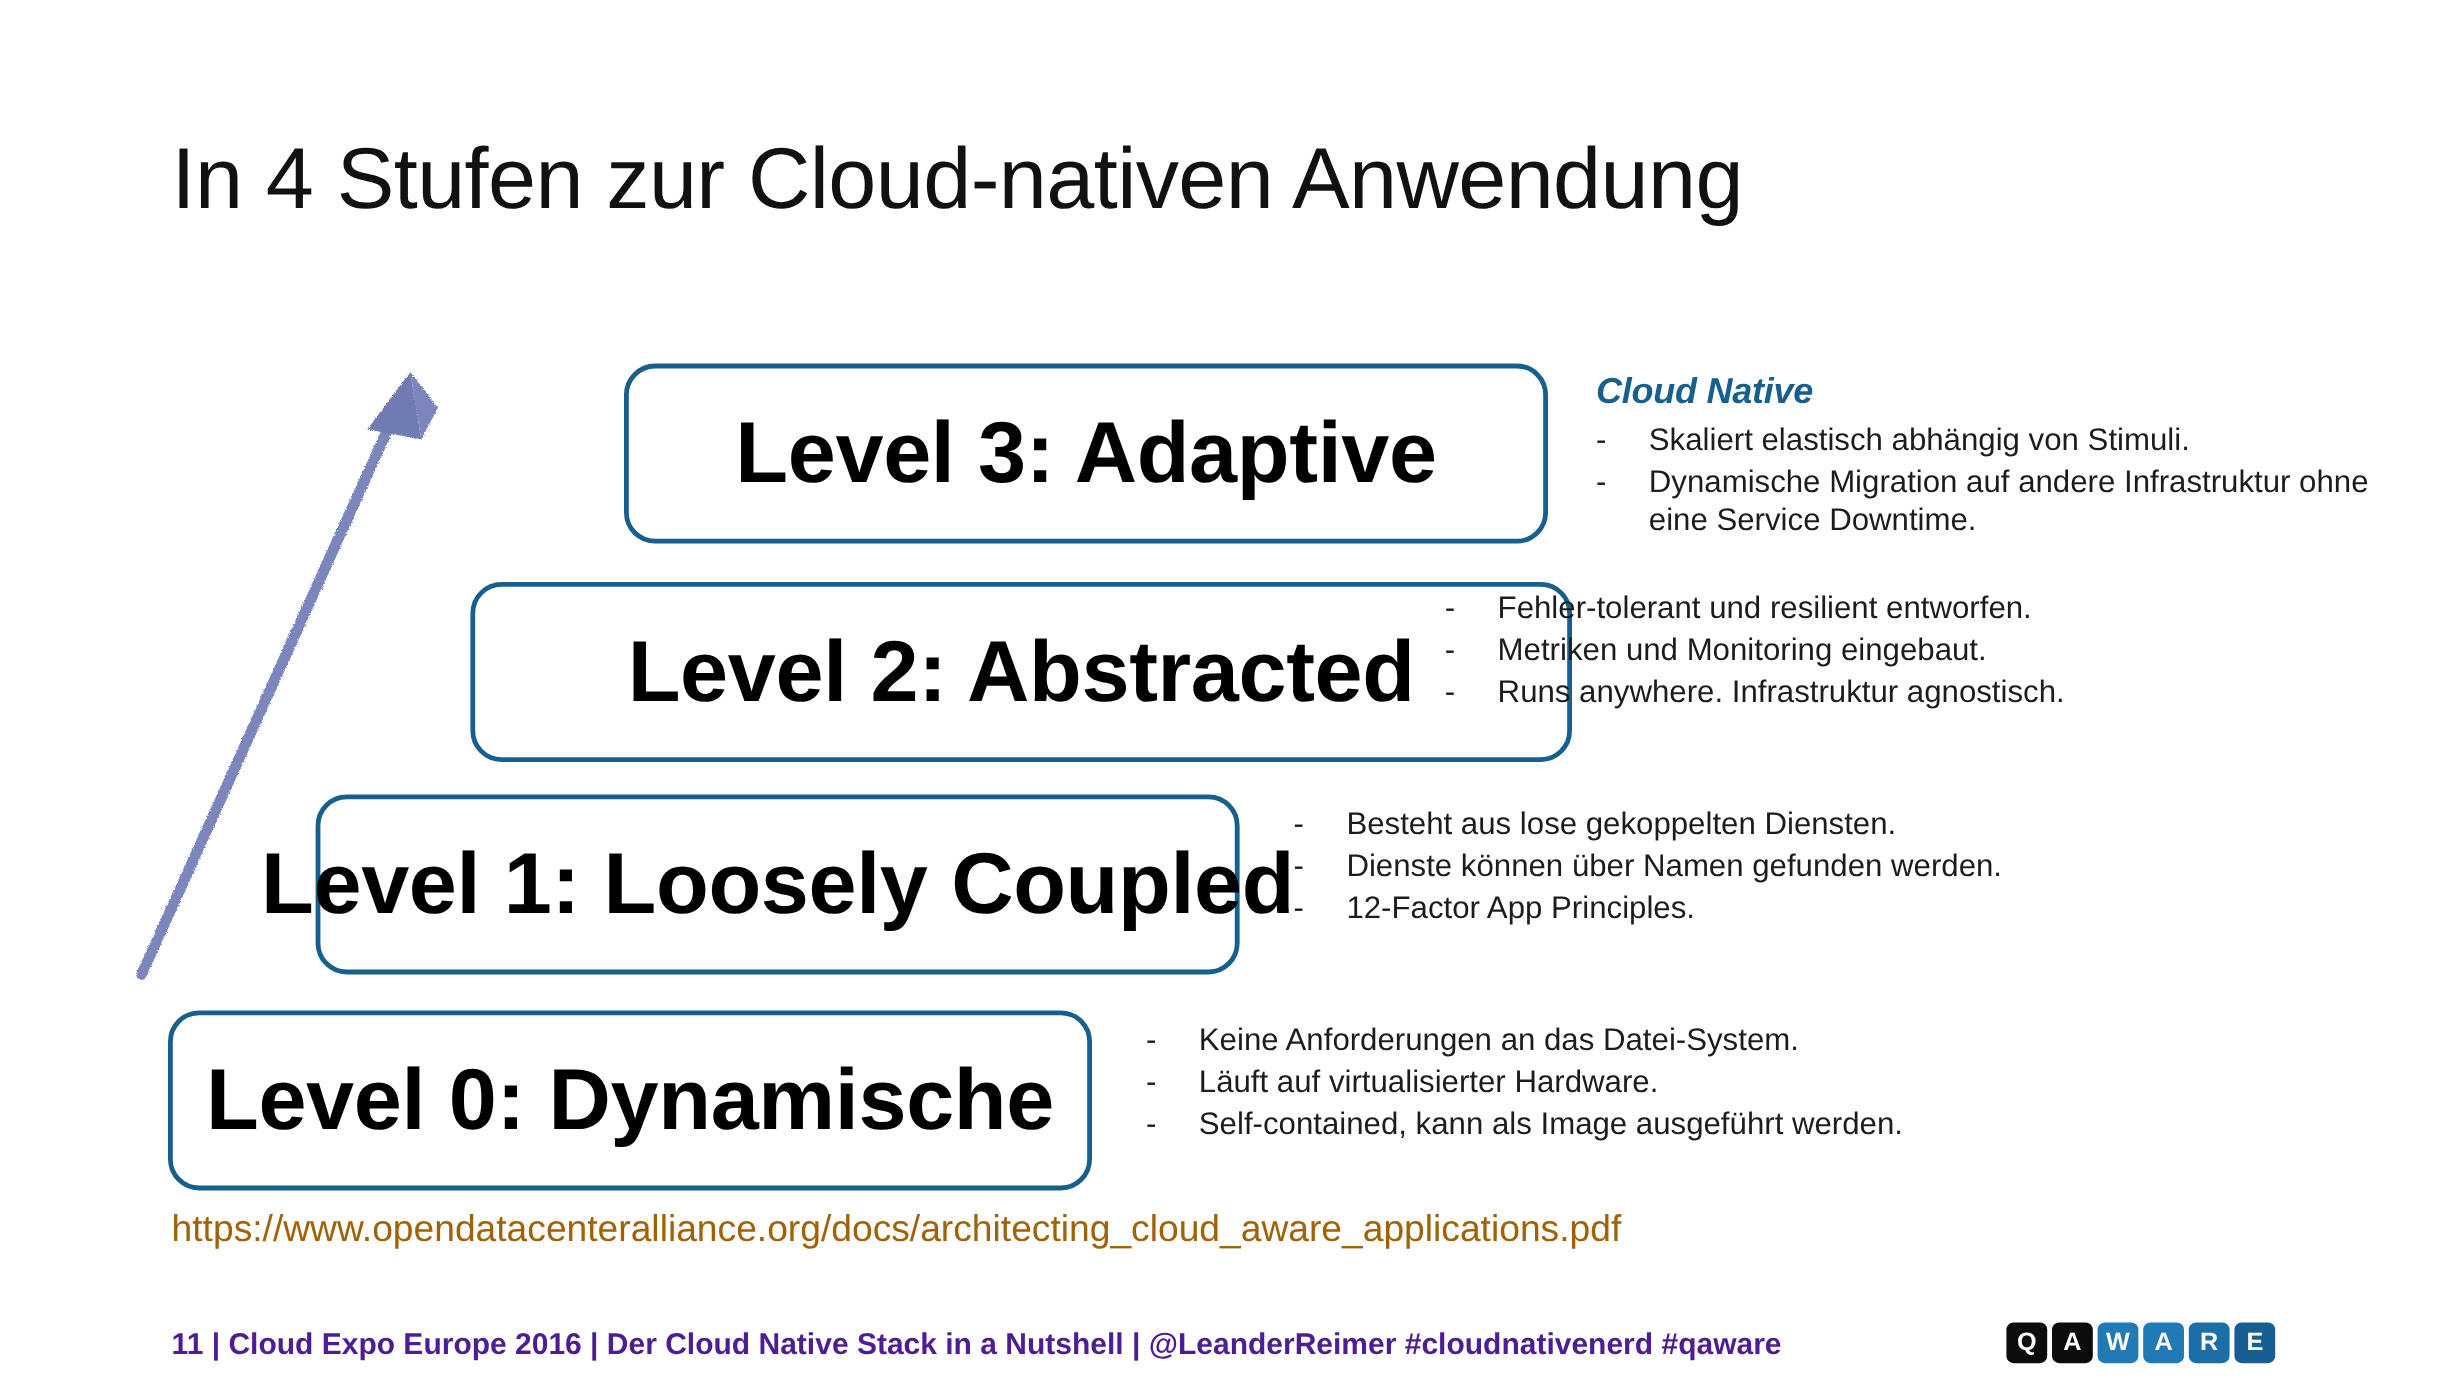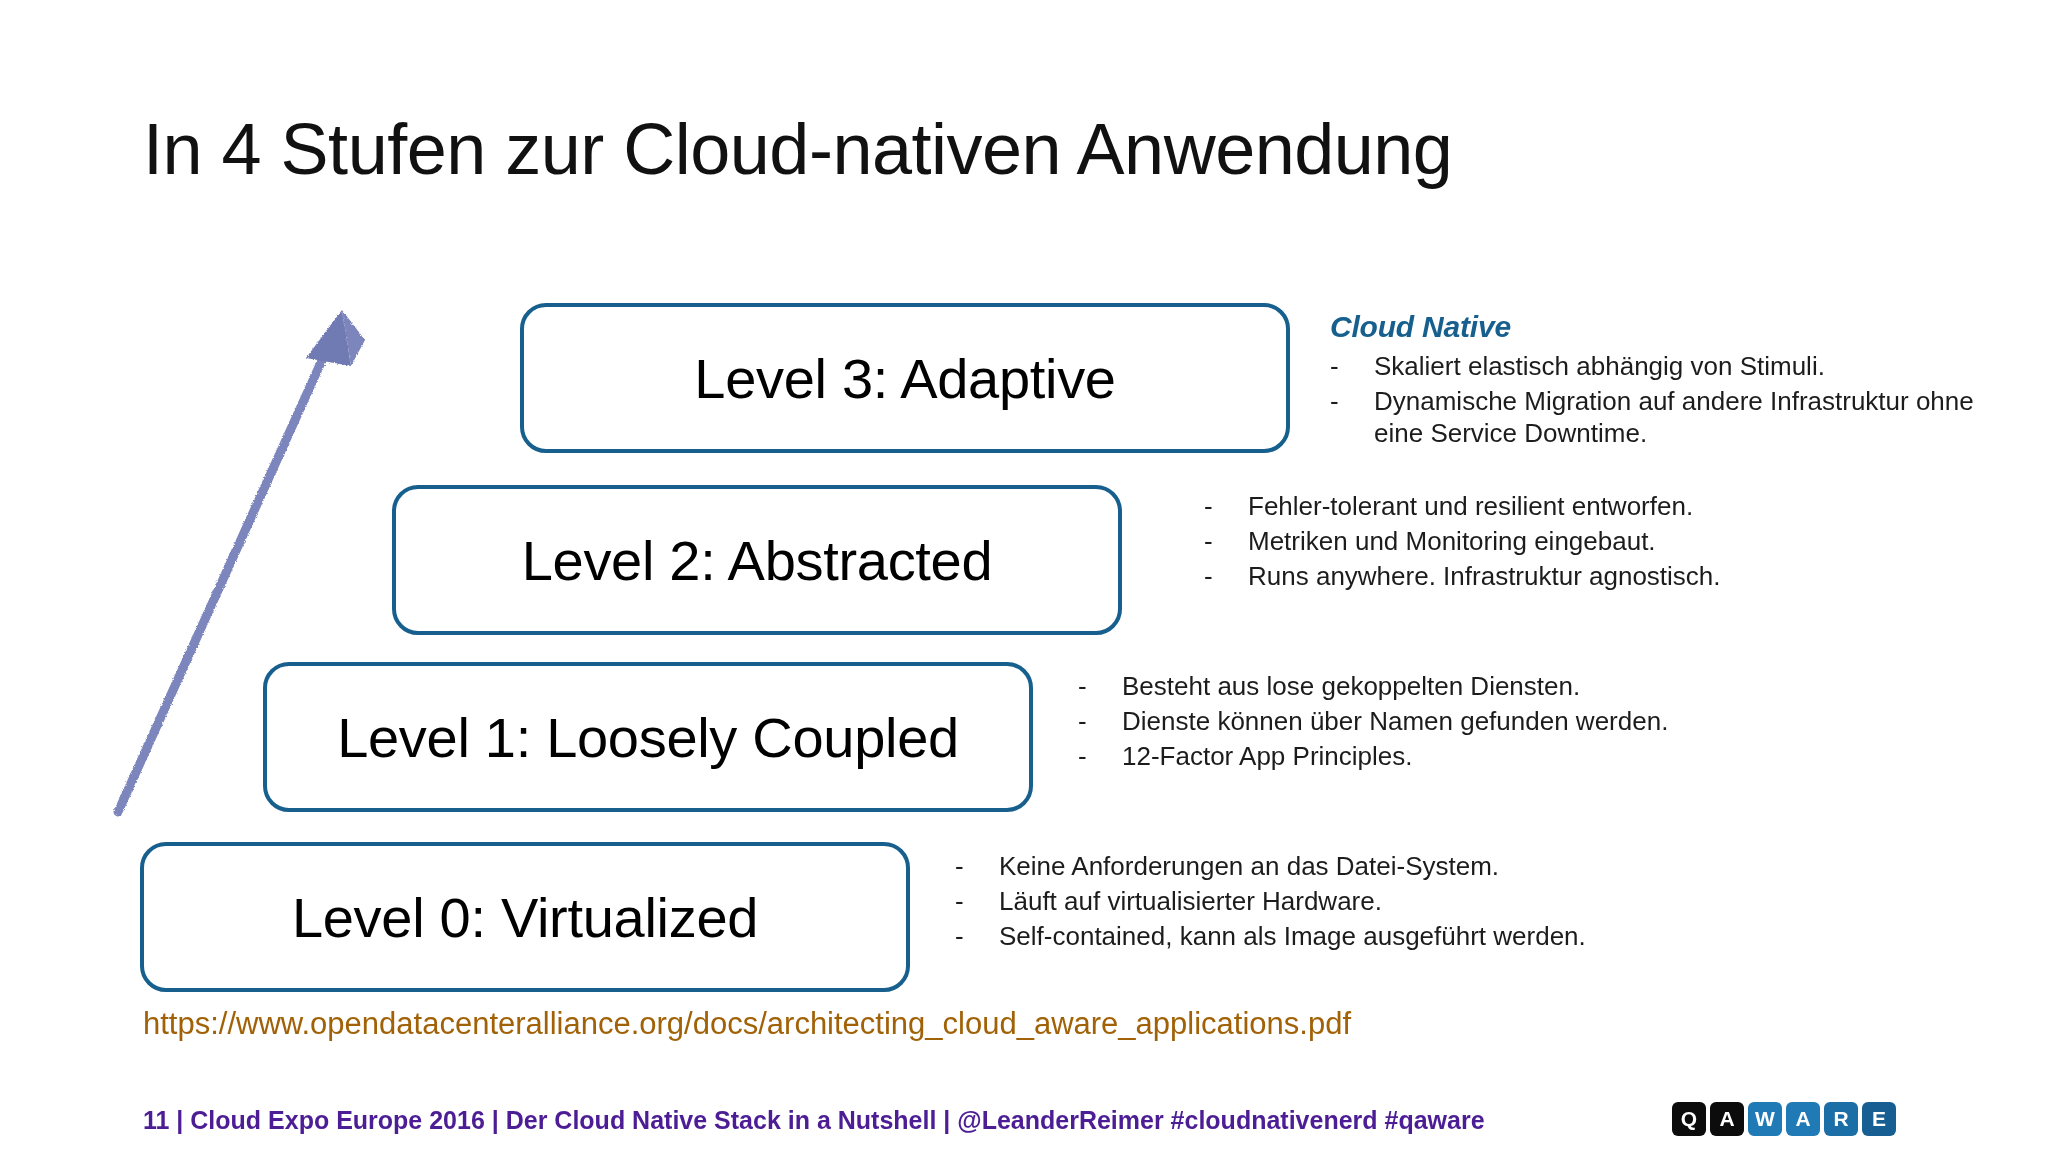--- a/index.html
+++ b/index.html
@@ -45,28 +45,28 @@
     position: absolute;
     box-sizing: border-box;
     background: #ffffff;
     border: 4px solid #17608e;
     border-radius: 26px;
     display: flex;
     align-items: center;
     justify-content: center;
   }
   .level-box .level-label {
-    font-size: 56px;
-    font-weight: 400;
+    font-size: 72px;
+    font-weight: 700;
     color: #000000;
     letter-spacing: -0.3px;
     white-space: nowrap;
   }
   #level-box-3 { left: 520px; top: 303px; width: 770px; height: 150px; }
-  #level-box-2 { left: 392px; top: 485px; width: 730px; height: 150px; }
+  #level-box-2 { left: 392px; top: 485px; width: 918px; height: 150px; }
   #level-box-1 { left: 263px; top: 662px; width: 770px; height: 150px; }
   #level-box-0 { left: 140px; top: 842px; width: 770px; height: 150px; }
 
   
   .ann-group { position: absolute; }
   .ann-heading {
     font-size: 30px;
     font-weight: 700;
     color: #17608e;
     letter-spacing: -0.2px;
@@ -164,21 +164,21 @@
 <div class="level-box" id="level-box-3">
   <span class="level-label">Level 3: Adaptive</span>
 </div>
 <div class="level-box" id="level-box-2">
   <span class="level-label">Level 2: Abstracted</span>
 </div>
 <div class="level-box" id="level-box-1">
   <span class="level-label">Level 1: Loosely Coupled</span>
 </div>
 <div class="level-box" id="level-box-0">
-  <span class="level-label">Level 0: Virtualized</span>
+  <span class="level-label">Level 0: Dynamische</span>
 </div>
 
 <div class="ann-group" id="ann-cloud-native">
   <div class="ann-heading">Cloud Native</div>
   <ul class="ann-list">
     <li class="ann-item">
       <span class="ann-dash">-</span>
       <span class="ann-text">Skaliert elastisch abhängig von Stimuli.</span>
     </li>
     <li class="ann-item">

